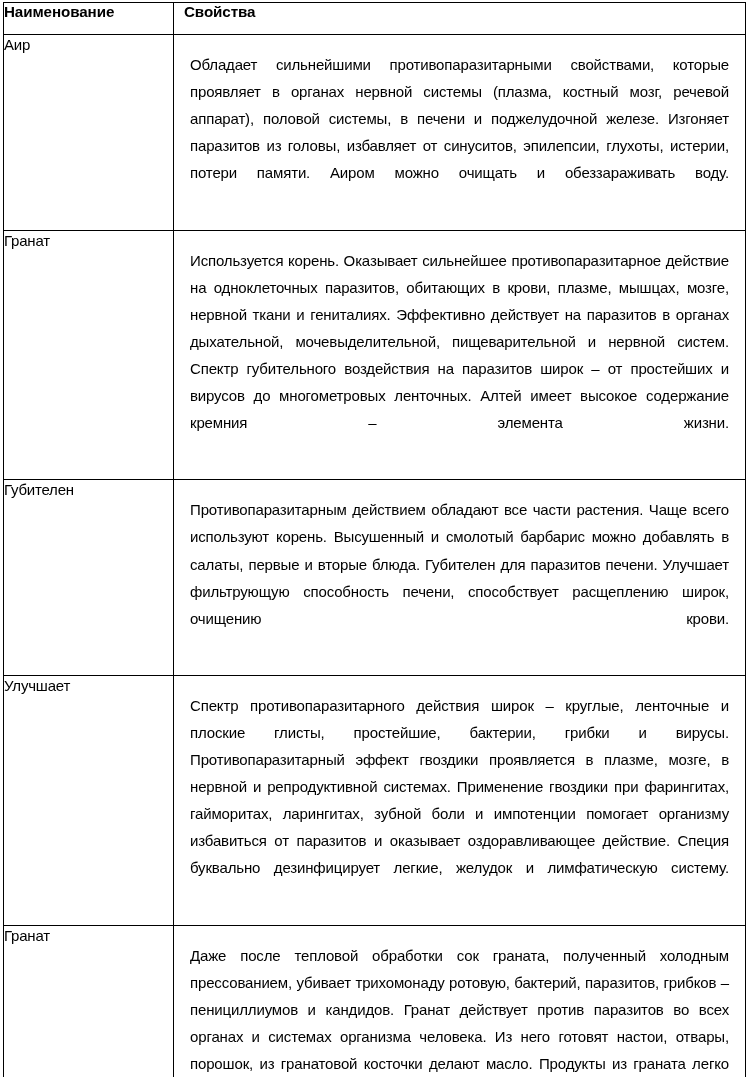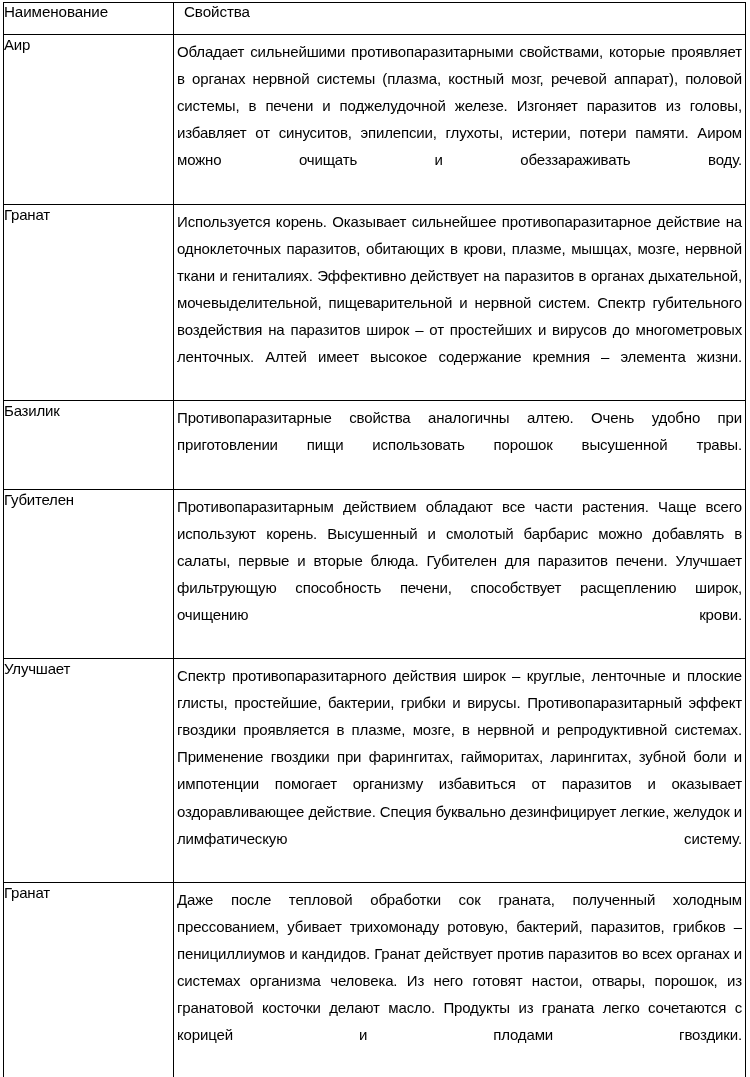--- a/index.html
+++ b/index.html
@@ -40,21 +40,21 @@
   table.herb-table th,
   table.herb-table td {
     border: 1.6px solid #000000;
     vertical-align: top;
     padding: 0;
     background: #ffffff;
   }
 
   
   thead th {
-    font-weight: normal;
+    font-weight: bold;
     font-size: 15.2px;
     line-height: 17px;
     letter-spacing: -0.1px;
     text-align: left;
     height: 31px;
     padding: 6px 0 6px 8px;
   }
   thead th.props-head { padding-left: 10px; }
 
   
@@ -70,21 +70,21 @@
     font-size: 15px;
     line-height: 27.1px;
     padding: 7px 9px 8px 10px;
     text-align: justify;
     text-justify: inter-word;
     hyphens: manual;
     letter-spacing: -0.15px;
     word-spacing: -0.2px;
   }
   td.props-cell p {
-    margin: 3px;
+    margin: 16px;
     text-align: justify;
   }
   
   td.props-cell p::after {
     content: "";
     display: inline-block;
     width: 100%;
   }
 </style>
 </head>
@@ -112,26 +112,20 @@
         </td>
       </tr>
 
       <tr>
         <td class="name-cell">Гранат</td>
         <td class="props-cell">
           <p>Используется корень. Оказывает сильнейшее противопаразитарное действие на одноклеточных паразитов, обитающих в крови, плазме, мышцах, мозге, нервной ткани и гениталиях. Эффективно действует на паразитов в органах дыхательной, мочевыделительной, пищеварительной и нервной систем. Спектр губительного воздействия на паразитов широк – от простейших и вирусов до многометровых ленточных. Алтей имеет высокое содержание кремния – элемента жизни.</p>
         </td>
       </tr>
 
-      <tr>
-        <td class="name-cell">Базилик</td>
-        <td class="props-cell">
-          <p>Противопаразитарные свойства аналогичны алтею. Очень удобно при приготовлении пищи использовать порошок высушенной травы.</p>
-        </td>
-      </tr>
 
       <tr>
         <td class="name-cell">Губителен</td>
         <td class="props-cell">
           <p>Противопаразитарным действием обладают все части растения. Чаще всего используют корень. Высушенный и смолотый барбарис можно добавлять в салаты, первые и вторые блюда. Губителен для паразитов печени. Улучшает фильтрующую способность печени, способствует расщеплению широк, очищению крови.</p>
         </td>
       </tr>
 
       <tr>
         <td class="name-cell">Улучшает</td>

